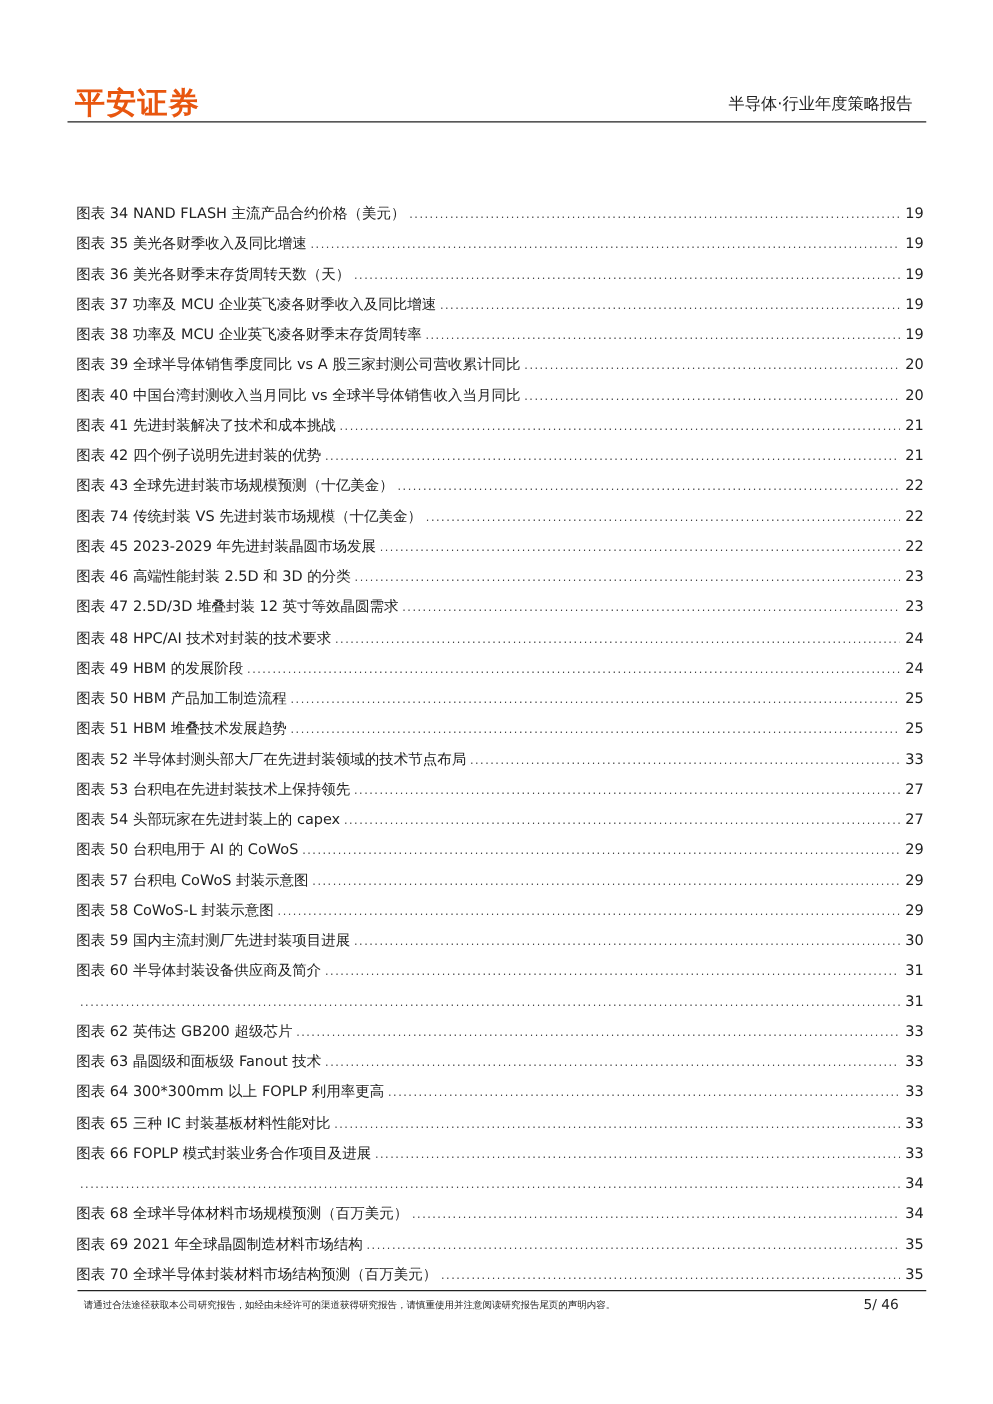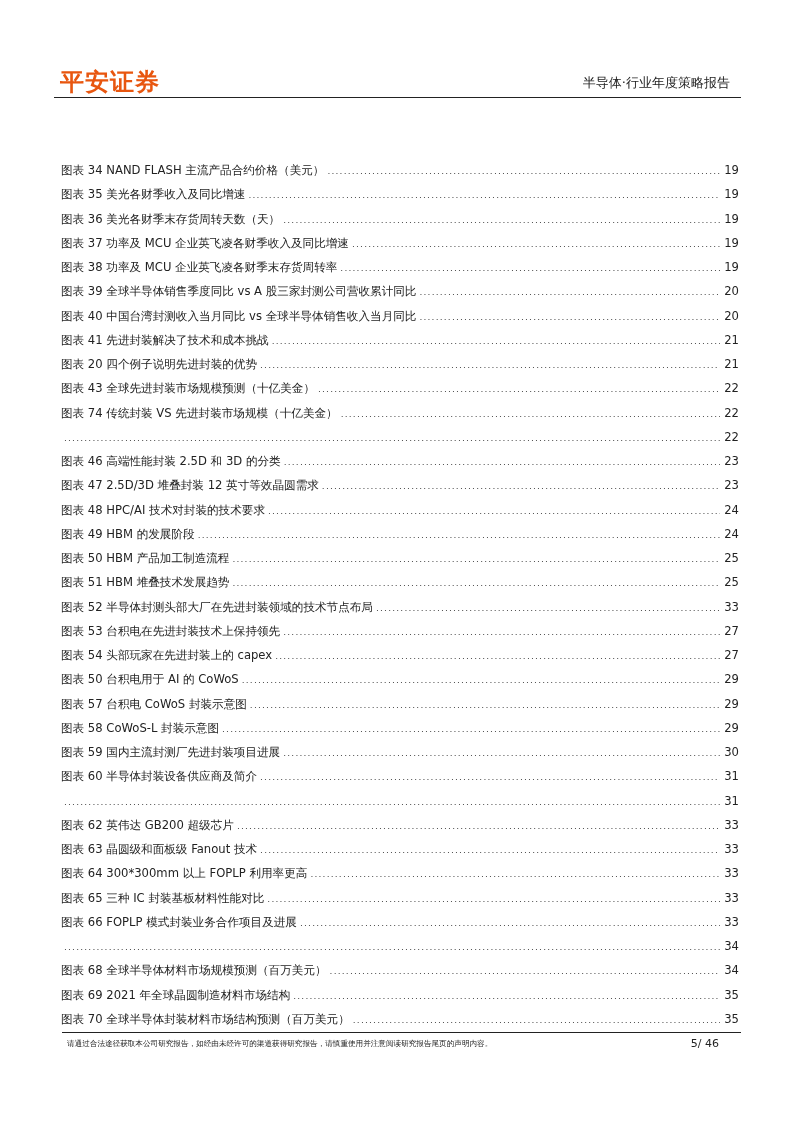--- a/index.html
+++ b/index.html
@@ -65,35 +65,36 @@
       <span class="toc-label">图表 40  中国台湾封测收入当月同比 vs  全球半导体销售收入当月同比</span>
       <span class="toc-dots"></span>
       <span class="toc-page">20</span>
     </div>
     <div class="toc-row">
       <span class="toc-label">图表 41  先进封装解决了技术和成本挑战</span>
       <span class="toc-dots"></span>
       <span class="toc-page">21</span>
     </div>
     <div class="toc-row">
-      <span class="toc-label">图表 20  四个例子说明先进封装的优势</span>
+      <span class="toc-label">图表 42  四个例子说明先进封装的优势</span>
       <span class="toc-dots"></span>
       <span class="toc-page">21</span>
     </div>
     <div class="toc-row">
       <span class="toc-label">图表 43  全球先进封装市场规模预测（十亿美金）</span>
       <span class="toc-dots"></span>
       <span class="toc-page">22</span>
     </div>
     <div class="toc-row">
       <span class="toc-label">图表 74  传统封装 VS 先进封装市场规模（十亿美金）</span>
       <span class="toc-dots"></span>
       <span class="toc-page">22</span>
     </div>
     <div class="toc-row">
+      <span class="toc-label">图表 45 2023-2029 年先进封装晶圆市场发展</span>
       <span class="toc-dots"></span>
       <span class="toc-page">22</span>
     </div>
     <div class="toc-row">
       <span class="toc-label">图表 46  高端性能封装 2.5D 和 3D 的分类</span>
       <span class="toc-dots"></span>
       <span class="toc-page">23</span>
     </div>
     <div class="toc-row">
       <span class="toc-label">图表 47 2.5D/3D 堆叠封装 12 英寸等效晶圆需求</span>

